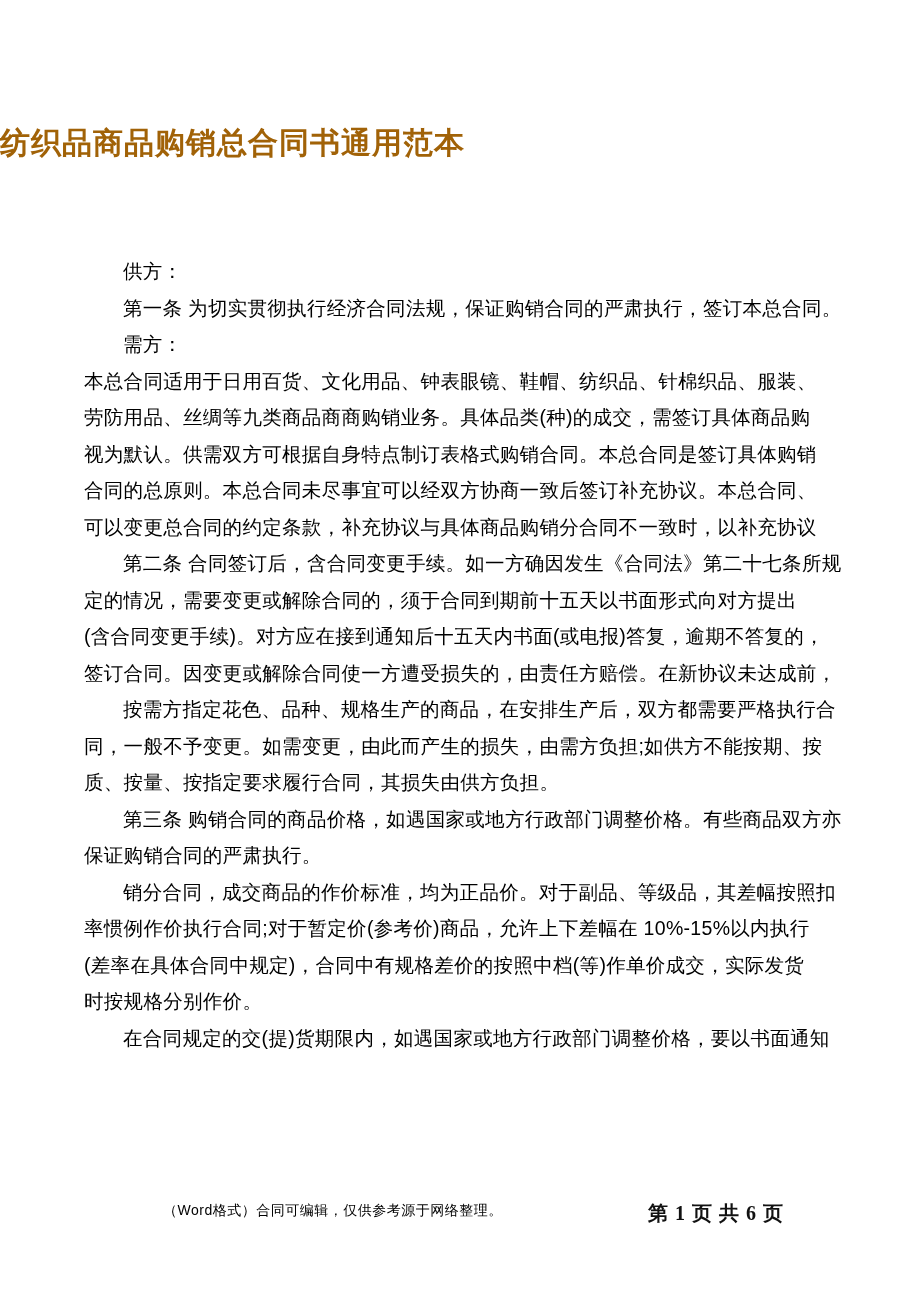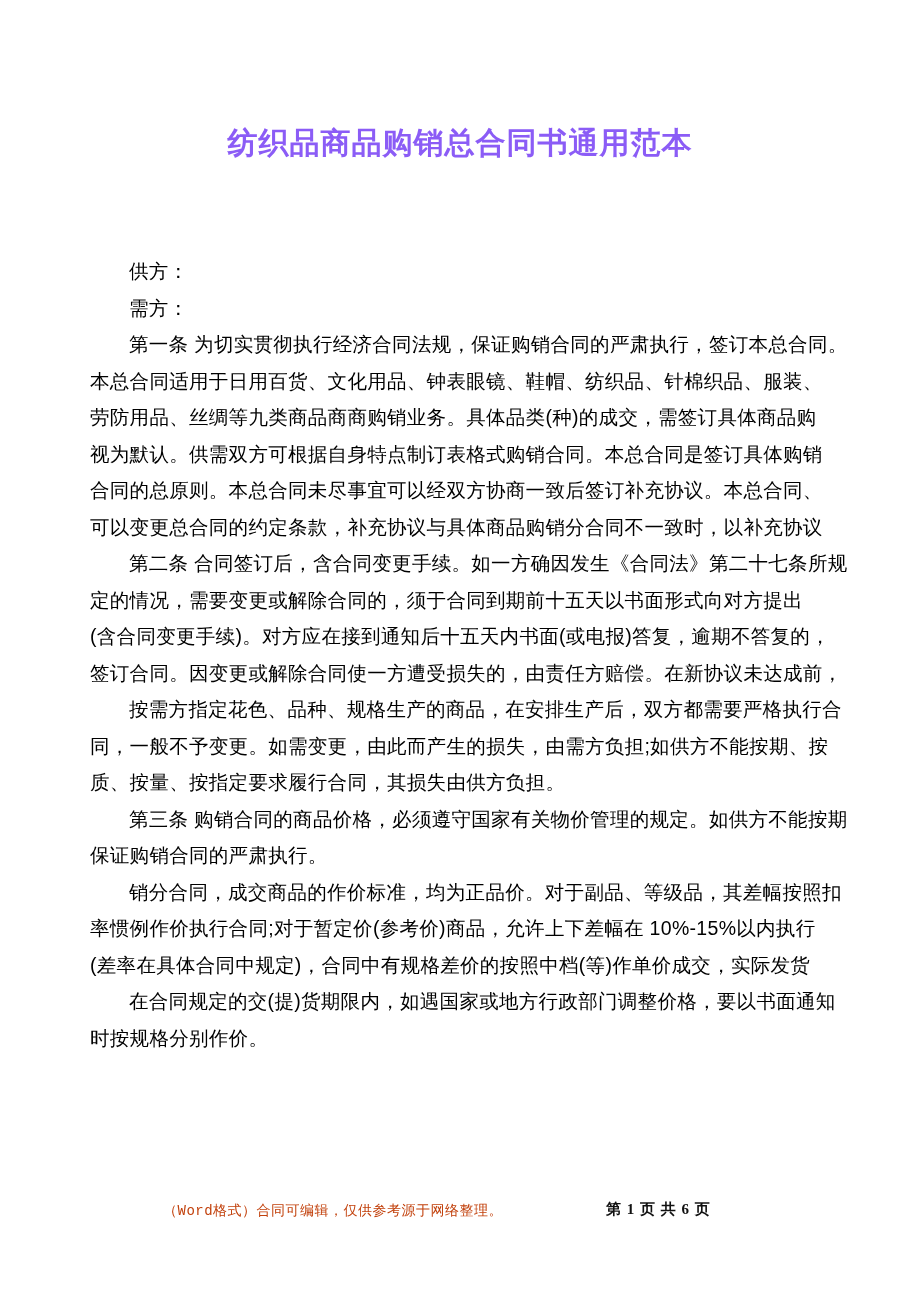--- a/index.html
+++ b/index.html
@@ -14,102 +14,101 @@
     background: #ffffff;
     overflow: hidden;
     font-family: "Liberation Sans", "DejaVu Sans", sans-serif;
     color: #000000;
   }
   .doc-title {
     position: absolute;
     top: 103px;
     left: 0;
     width: 920px;
-    text-align: center;
+    text-align: left;
     font-size: 30px;
     font-weight: bold;
     letter-spacing: 1px;
-    color: #8b5cf6;
+    color: #a16207;
   }
   .doc-body {
     position: absolute;
     top: 253px;
     left: 84px;
     width: 752px;
     font-size: 19.5px;
     color: #000000;
-    margin-left: 6px;
   }
   .line {
     height: 36.5px;
     line-height: 36.5px;
     white-space: nowrap;
     letter-spacing: 0.3px;
   }
   .line.indent {
     text-indent: 39px;
   }
   .footer-note {
     position: absolute;
     top: 1202px;
     left: 163px;
     font-size: 14px;
-    font-family: Liberation Mono, monospace;
-    color: #c2410c;
+    font-family: Liberation Sans, sans-serif;
+    color: #000000;
     letter-spacing: 0.5px;
   }
   .footer-page {
     position: absolute;
     top: 1200px;
-    left: 606px;
-    font-size: 15px;
+    left: 648px;
+    font-size: 20px;
     font-weight: bold;
     font-family: "Liberation Serif", "DejaVu Serif", serif;
     color: #111111;
     letter-spacing: 1px;
     text-align: right;
   }
 </style>
 </head>
 <body>
 
 <div class="page">
 
   <h1 class="doc-title">纺织品商品购销总合同书通用范本</h1>
 
   <div class="doc-body">
 
     <div class="line indent">供方：</div>
 
+    <div class="line indent">第一条  为切实贯彻执行经济合同法规，保证购销合同的严肃执行，签订本总合同。</div>
+
     <div class="line indent">需方：</div>
-
-    <div class="line indent">第一条  为切实贯彻执行经济合同法规，保证购销合同的严肃执行，签订本总合同。</div>
     <div class="line">本总合同适用于日用百货、文化用品、钟表眼镜、鞋帽、纺织品、针棉织品、服装、</div>
     <div class="line">劳防用品、丝绸等九类商品商商购销业务。具体品类(种)的成交，需签订具体商品购</div>
     <div class="line">视为默认。供需双方可根据自身特点制订表格式购销合同。本总合同是签订具体购销</div>
     <div class="line">合同的总原则。本总合同未尽事宜可以经双方协商一致后签订补充协议。本总合同、</div>
     <div class="line">可以变更总合同的约定条款，补充协议与具体商品购销分合同不一致时，以补充协议</div>
 
     <div class="line indent">第二条  合同签订后，含合同变更手续。如一方确因发生《合同法》第二十七条所规</div>
     <div class="line">定的情况，需要变更或解除合同的，须于合同到期前十五天以书面形式向对方提出</div>
     <div class="line">(含合同变更手续)。对方应在接到通知后十五天内书面(或电报)答复，逾期不答复的，</div>
     <div class="line">签订合同。因变更或解除合同使一方遭受损失的，由责任方赔偿。在新协议未达成前，</div>
 
     <div class="line indent">按需方指定花色、品种、规格生产的商品，在安排生产后，双方都需要严格执行合</div>
     <div class="line">同，一般不予变更。如需变更，由此而产生的损失，由需方负担;如供方不能按期、按</div>
     <div class="line">质、按量、按指定要求履行合同，其损失由供方负担。</div>
 
-    <div class="line indent">第三条  购销合同的商品价格，必须遵守国家有关物价管理的规定。如供方不能按期</div>
+    <div class="line indent">第三条  购销合同的商品价格，如遇国家或地方行政部门调整价格。有些商品双方亦</div>
     <div class="line">保证购销合同的严肃执行。</div>
 
     <div class="line indent">销分合同，成交商品的作价标准，均为正品价。对于副品、等级品，其差幅按照扣</div>
     <div class="line">率惯例作价执行合同;对于暂定价(参考价)商品，允许上下差幅在 10%-15%以内执行</div>
     <div class="line">(差率在具体合同中规定)，合同中有规格差价的按照中档(等)作单价成交，实际发货</div>
+    <div class="line">时按规格分别作价。</div>
+
     <div class="line indent">在合同规定的交(提)货期限内，如遇国家或地方行政部门调整价格，要以书面通知</div>
-
-    <div class="line">时按规格分别作价。</div>
   </div>
 
   <div class="footer-note">（Word格式）合同可编辑，仅供参考源于网络整理。</div>
 
   <div class="footer-page">第 1 页 共 6 页</div>
 
 </div>
 
 </body></html>

